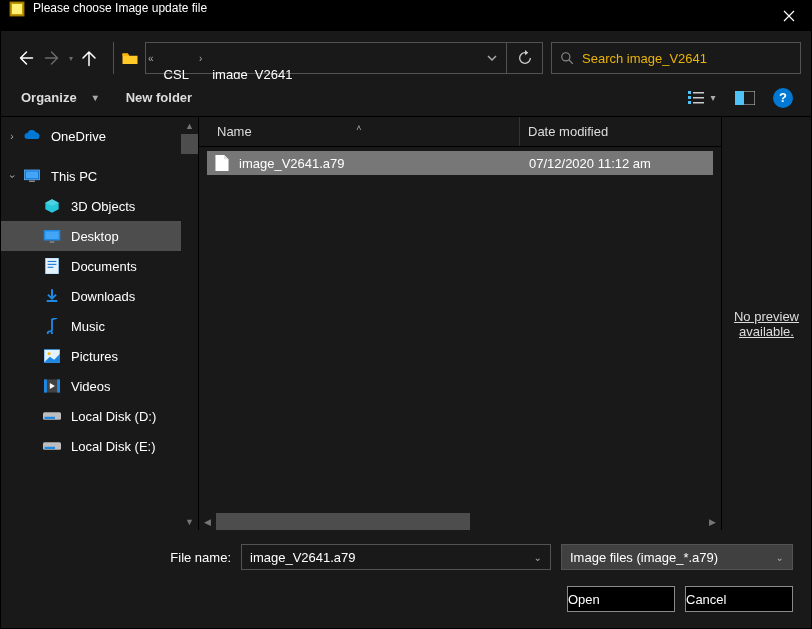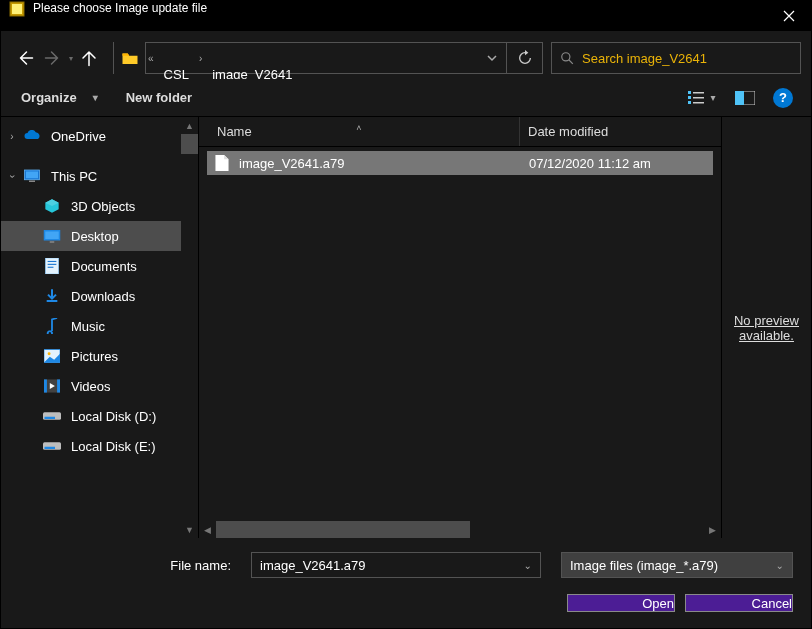--- a/index.html
+++ b/index.html
@@ -56,26 +56,26 @@
   .file-row .fname { width:290px; font-size:13px;}
   .file-row .fdate { font-size:13px;}
   .hscroll { height:17px; background:#191919; display:flex; align-items:center;}
   .hscroll .hbtn { width:17px; height:17px; display:flex; align-items:center; justify-content:center; color:#777; font-size:9px;}
   .hscroll .htrack { flex:1; height:17px; position:relative;}
   .hscroll .hthumb { position:absolute; left:0; width:52%; height:100%; background:#4d4d4d;}
   
   .preview { width:90px; border-left:1px solid #000; display:flex; align-items:center; justify-content:center; text-align:center; color:#ddd; font-size:13px; padding:4px;text-decoration:underline;}
   
   .footer { background:#191919; padding:14px 18px 16px 18px;}
-  .fn-row { display:flex; align-items:center; gap:20px; }
+  .fn-row { display:flex; align-items:center; gap:10px; }
   .fn-label { width:212px; text-align:right; color:#fff; font-size:13px;}
   .fn-input { flex:1; height:26px; border:1px solid #535353; background:#191919; color:#fff; padding:0 8px; font-size:13px; display:flex; align-items:center; justify-content:space-between;}
   .fn-filter { width:232px; height:26px; border:1px solid #535353; background:#404040; color:#fff; padding:8px 8px; font-size:13px; display:flex; align-items:center; justify-content:space-between;}
   .btn-row { display:flex; justify-content:flex-end; gap:10px; margin-top:16px;}
-  .btn { width:108px; height:18px; border:1px solid #8a8a8a; background:#4c1d95; color:#fff; font-size:13px; display:flex; align-items:center; justify-content:flex-end;}
+  .btn { width:108px; height:26px; border:1px solid #8a8a8a; background:#000000; color:#fff; font-size:13px; display:flex; align-items:center; justify-content:flex-start;}
   .chev-down { font-size:10px; color:#aaa;}
 </style>
 </head>
 <body>
 
 <div class="window">
 
   <div class="titlebar">
     <div class="app-icon">
       <svg width="16" height="16">

